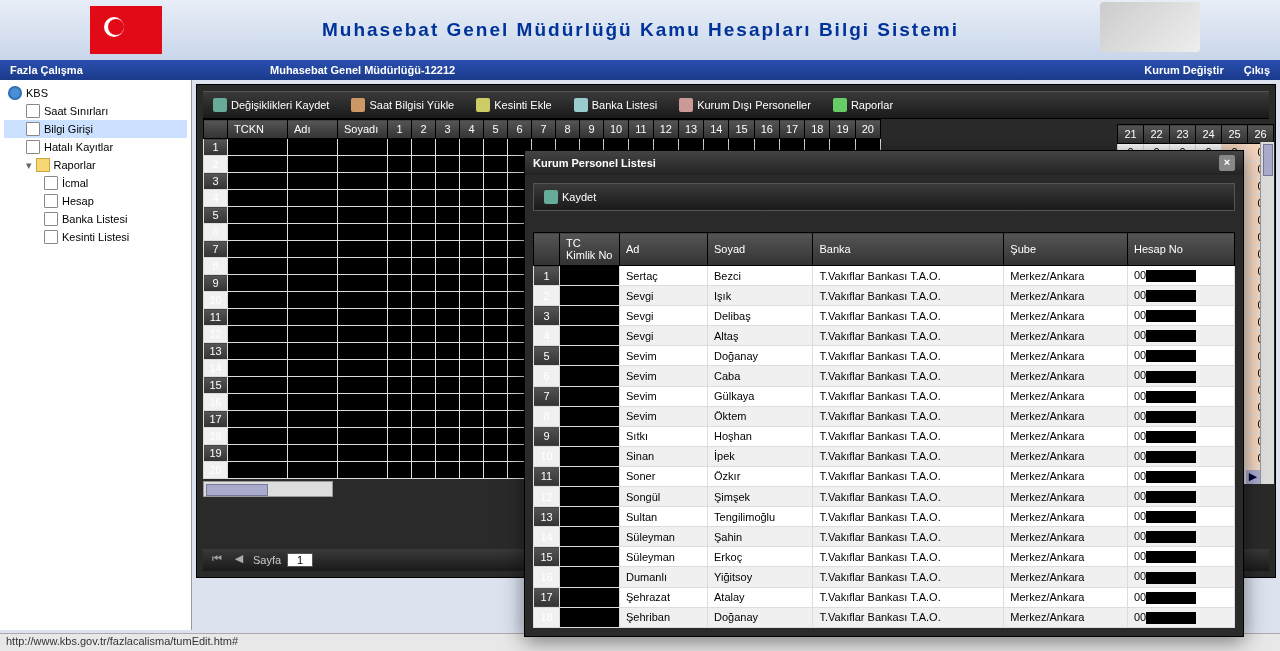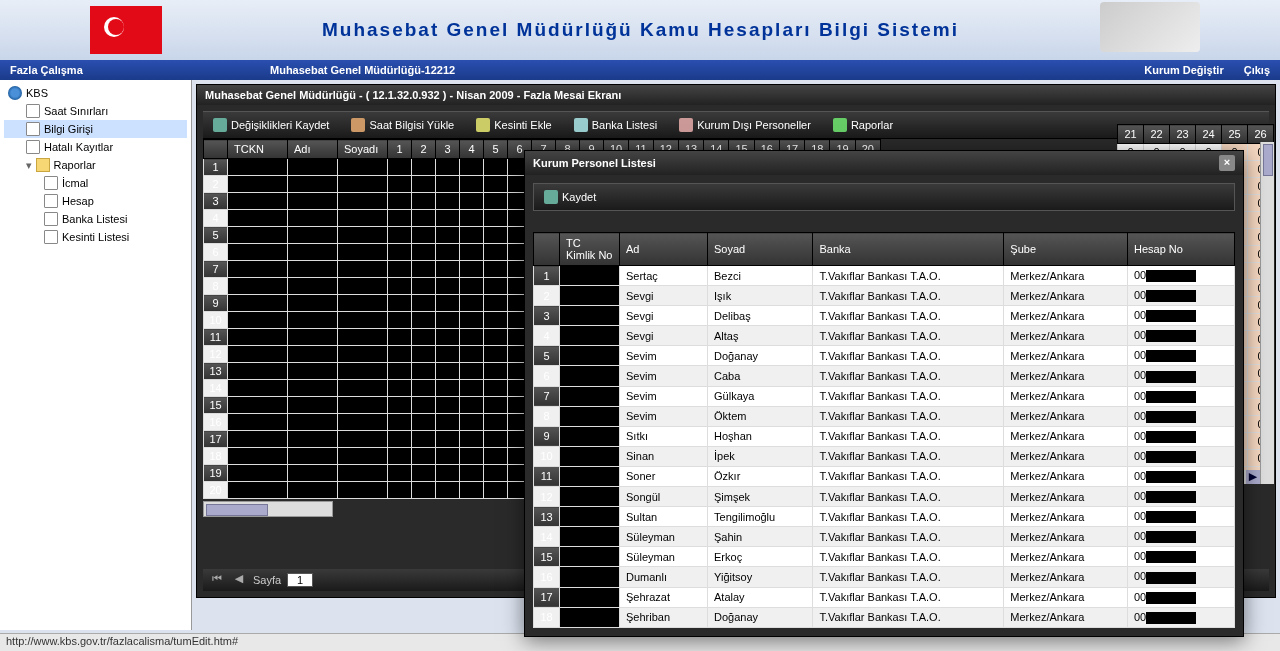--- a/index.html
+++ b/index.html
@@ -124,21 +124,20 @@
         </div>
         <div class="tree-item gchild">
           <span class="tree-icon icon-doc"></span>
           <span>Kesinti Listesi</span>
         </div>
       </div>
   </div>
 
   <div class="content">
     <div class="panel">
-      <div class="panel-title">Muhasebat Genel Müdürlüğü - ( 12.1.32.0.932 ) - Nisan 2009 - Fazla Mesai Ekranı</div>
       <div style="padding:6px;">
         <div class="toolbar">
           <div class="tb-btn">
               <span class="tb-icon"></span>
               <span>Değişiklikleri Kaydet</span>
             </div>
           <div class="tb-btn">
               <span class="tb-icon" style="background:#c96"></span>
               <span>Saat Bilgisi Yükle</span>
             </div>

